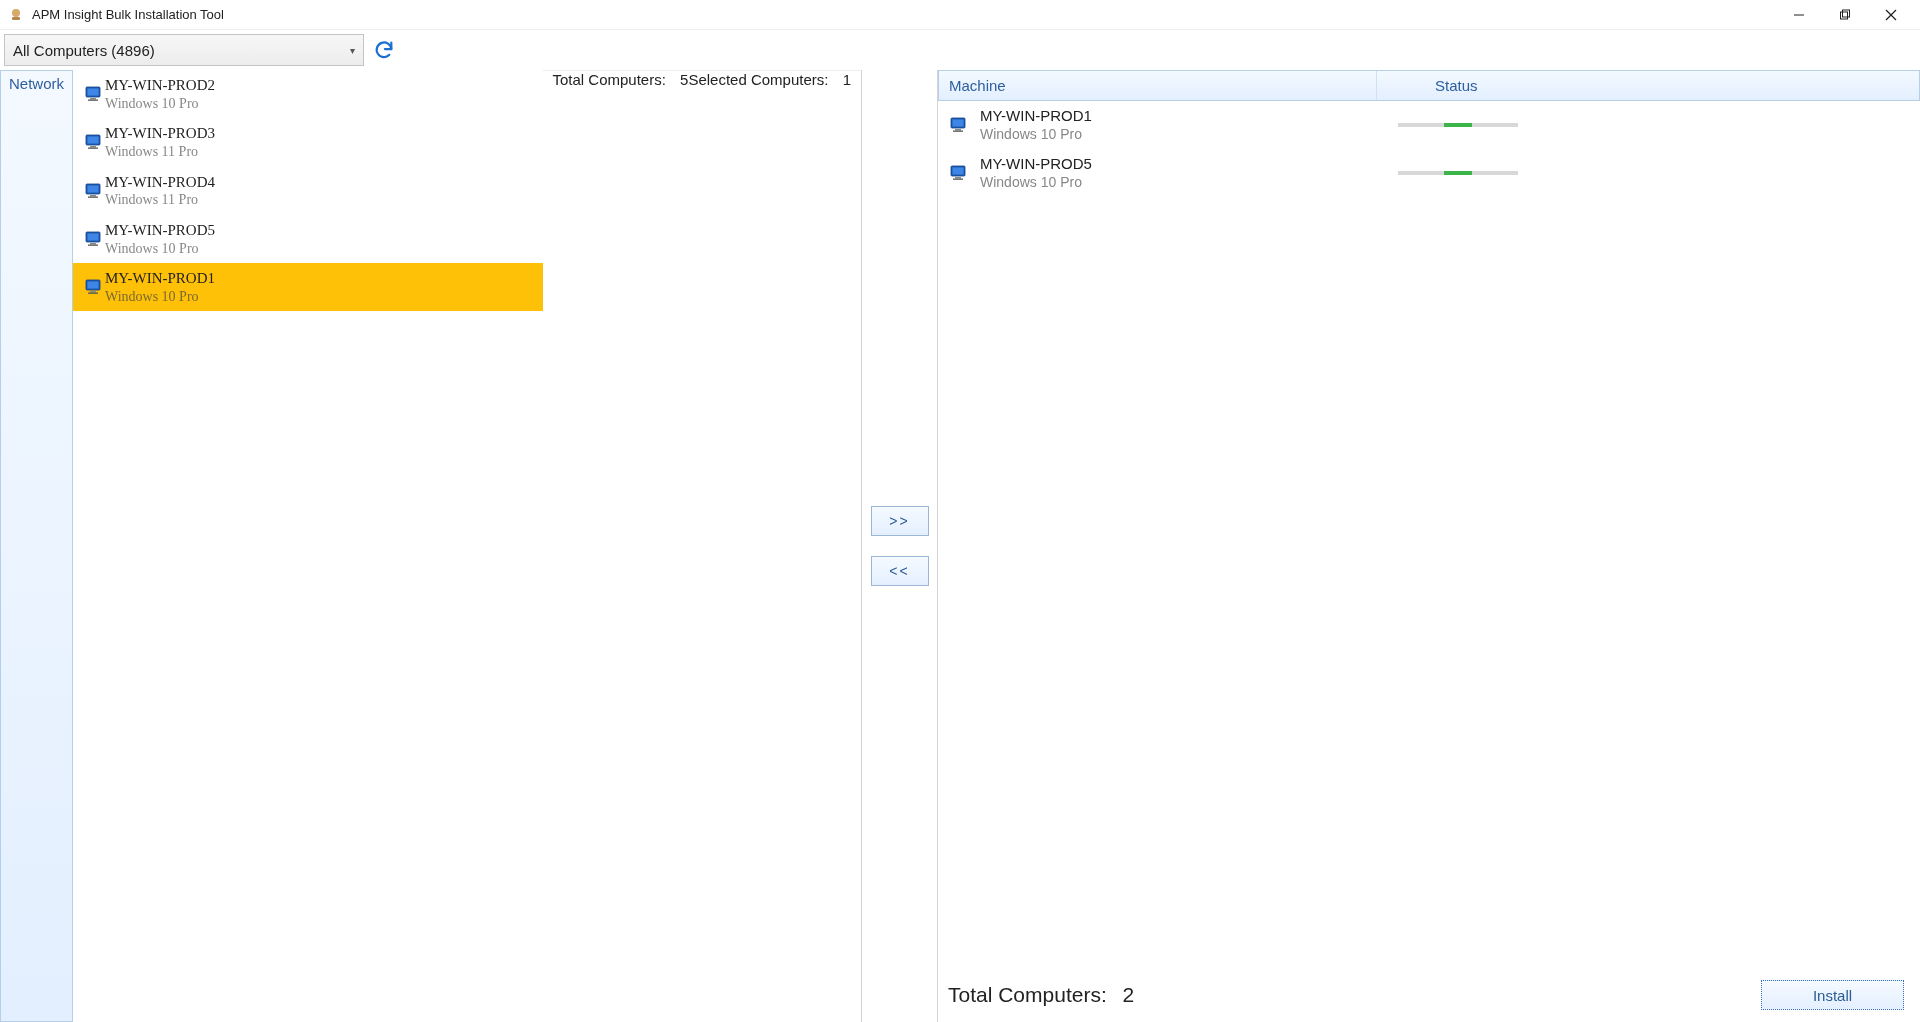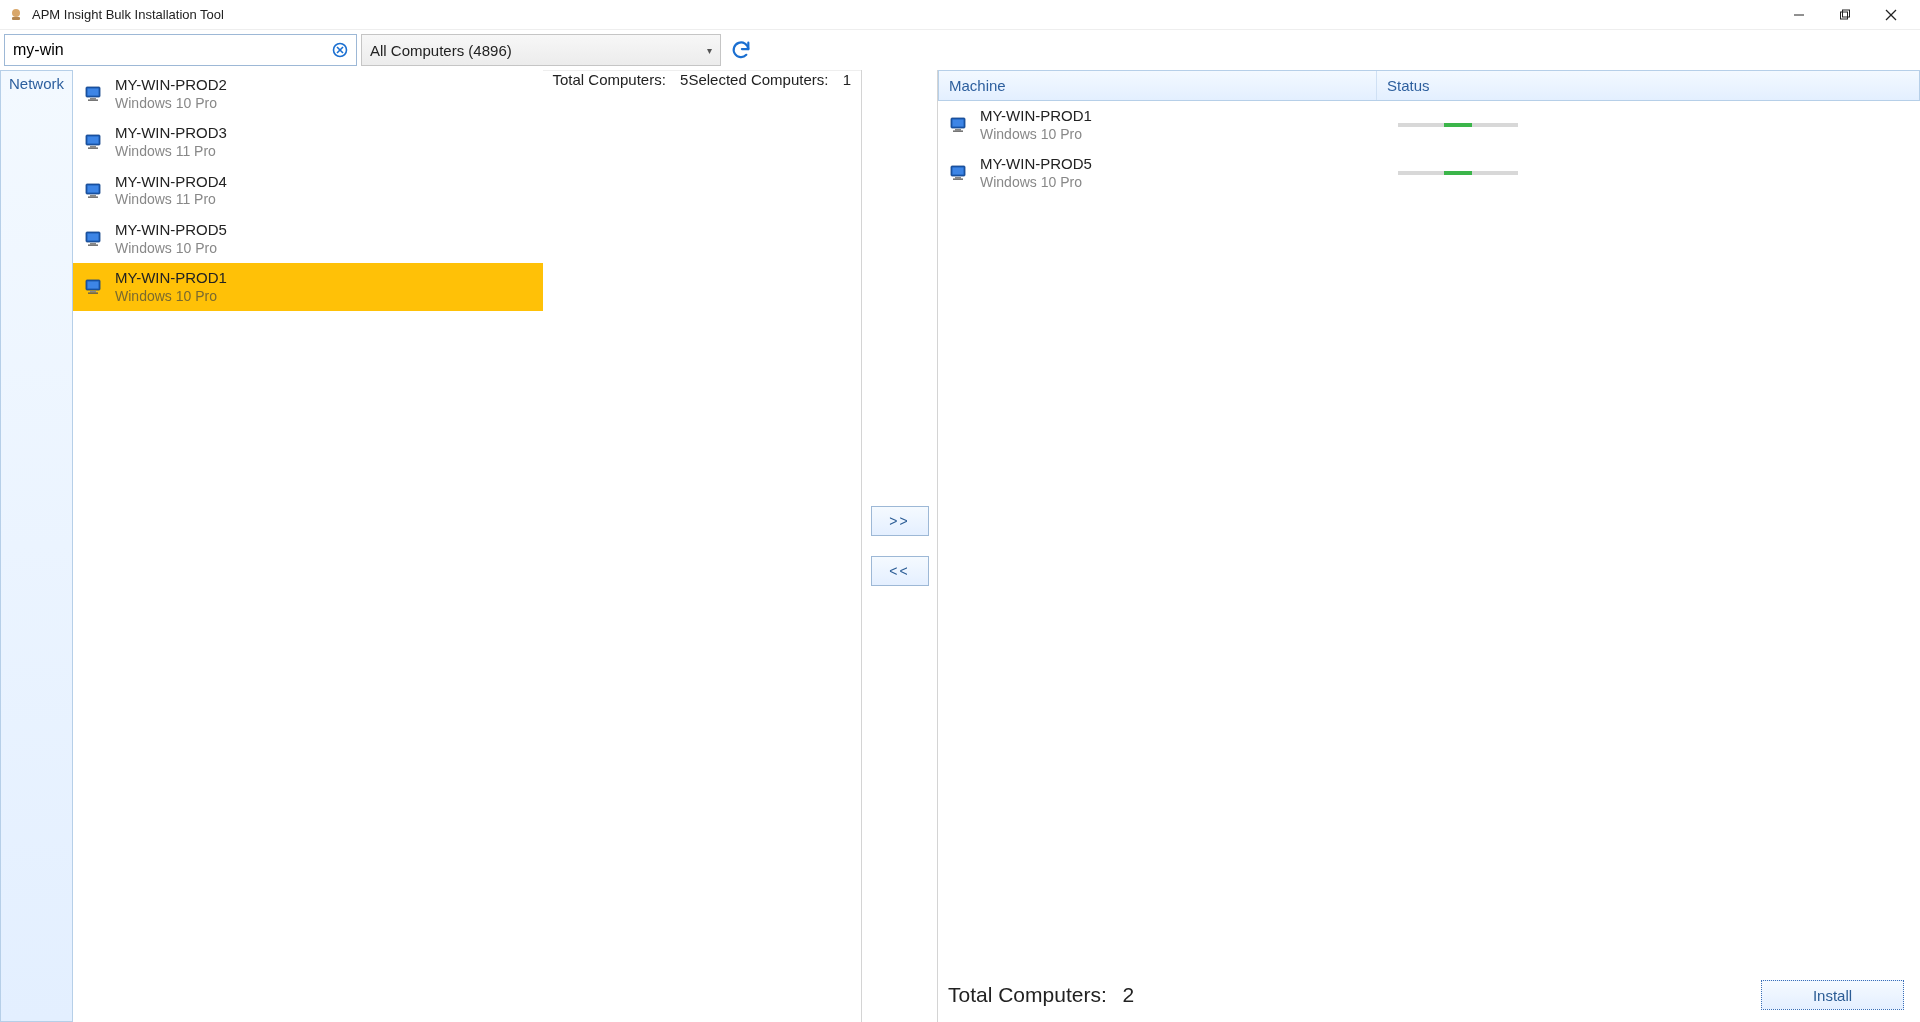--- a/index.html
+++ b/index.html
@@ -115,22 +115,22 @@
       font-size: 15px;
     }
     .machine-list {
       flex: 1;
       overflow-y: auto;
     }
     .machine-row {
       display: flex;
       align-items: center;
       padding: 6px 10px;
-      gap: 10px;
-      cursor: pointer;
+      cursor: pointer;
+      font-family: Liberation Serif, serif;
     }
     .machine-row.selected { background: #ffc107; }
     .machine-row.selected .sub { color: #7a6a2f; }
     .comp-icon {
       width: 22px; height: 22px;
       flex-shrink: 0;
       display: flex; align-items: center; justify-content: center;
     }
     .machine-text { display: flex; flex-direction: column; line-height: 1.25; }
     .machine-text .name { font-size: 15px; color: #222; }
@@ -173,20 +173,21 @@
       flex: 1;
       display: flex;
       flex-direction: column;
       padding-top: 0;
     }
     .right-table-header {
       display: flex;
       background: linear-gradient(#f3f9ff,#e3efff);
       border: 1px solid #b6cfe8;
       margin-top: 0;
+      gap: 48px;
     }
     .rth-col {
       padding: 6px 10px;
       color: #2d5f9e;
       font-size: 15px;
       border-right: 1px solid #cfe0f4;
     }
     .rth-machine { flex: 0 0 438px; }
     .rth-status { flex: 1; border-right: none; }
     .target-list { flex: 1; overflow-y: auto; }
@@ -254,30 +255,20 @@
     <div class="win-btn close">
       <svg width="12" height="12" viewBox="0 0 12 12">
           <line x1="1" y1="1" x2="11" y2="11" stroke="#222" stroke-width="1.2"></line>
           <line x1="11" y1="1" x2="1" y2="11" stroke="#222" stroke-width="1.2"></line>
         </svg>
     </div>
   </div>
 </div>
 
 <div class="toolbar">
-  <div class="search-wrap">
-    <input class="search-input" value="my-win" style="">
-    <span class="clear-btn">
-      <svg width="16" height="16" viewBox="0 0 16 16">
-          <circle cx="8" cy="8" r="6.5" fill="none" stroke="#1a6fd1" stroke-width="1.6"></circle>
-          <line x1="5" y1="5" x2="11" y2="11" stroke="#1a6fd1" stroke-width="1.6"></line>
-          <line x1="11" y1="5" x2="5" y2="11" stroke="#1a6fd1" stroke-width="1.6"></line>
-        </svg>
-    </span>
-  </div>
   <div class="filter-select">
     <span>All Computers (4896)</span>
     <span class="chev">▾</span>
   </div>
   <div class="refresh-btn">
     <svg width="22" height="22" viewBox="0 0 24 24">
         <path d="M20 11a8 8 0 1 0-2.2 6.3" fill="none" stroke="#1a6fd1" stroke-width="2.4" stroke-linecap="round"></path>
         <path d="M20 4v7h-7" fill="none" stroke="#1a6fd1" stroke-width="2.4" stroke-linecap="round" stroke-linejoin="round"></path>
       </svg>
   </div>

